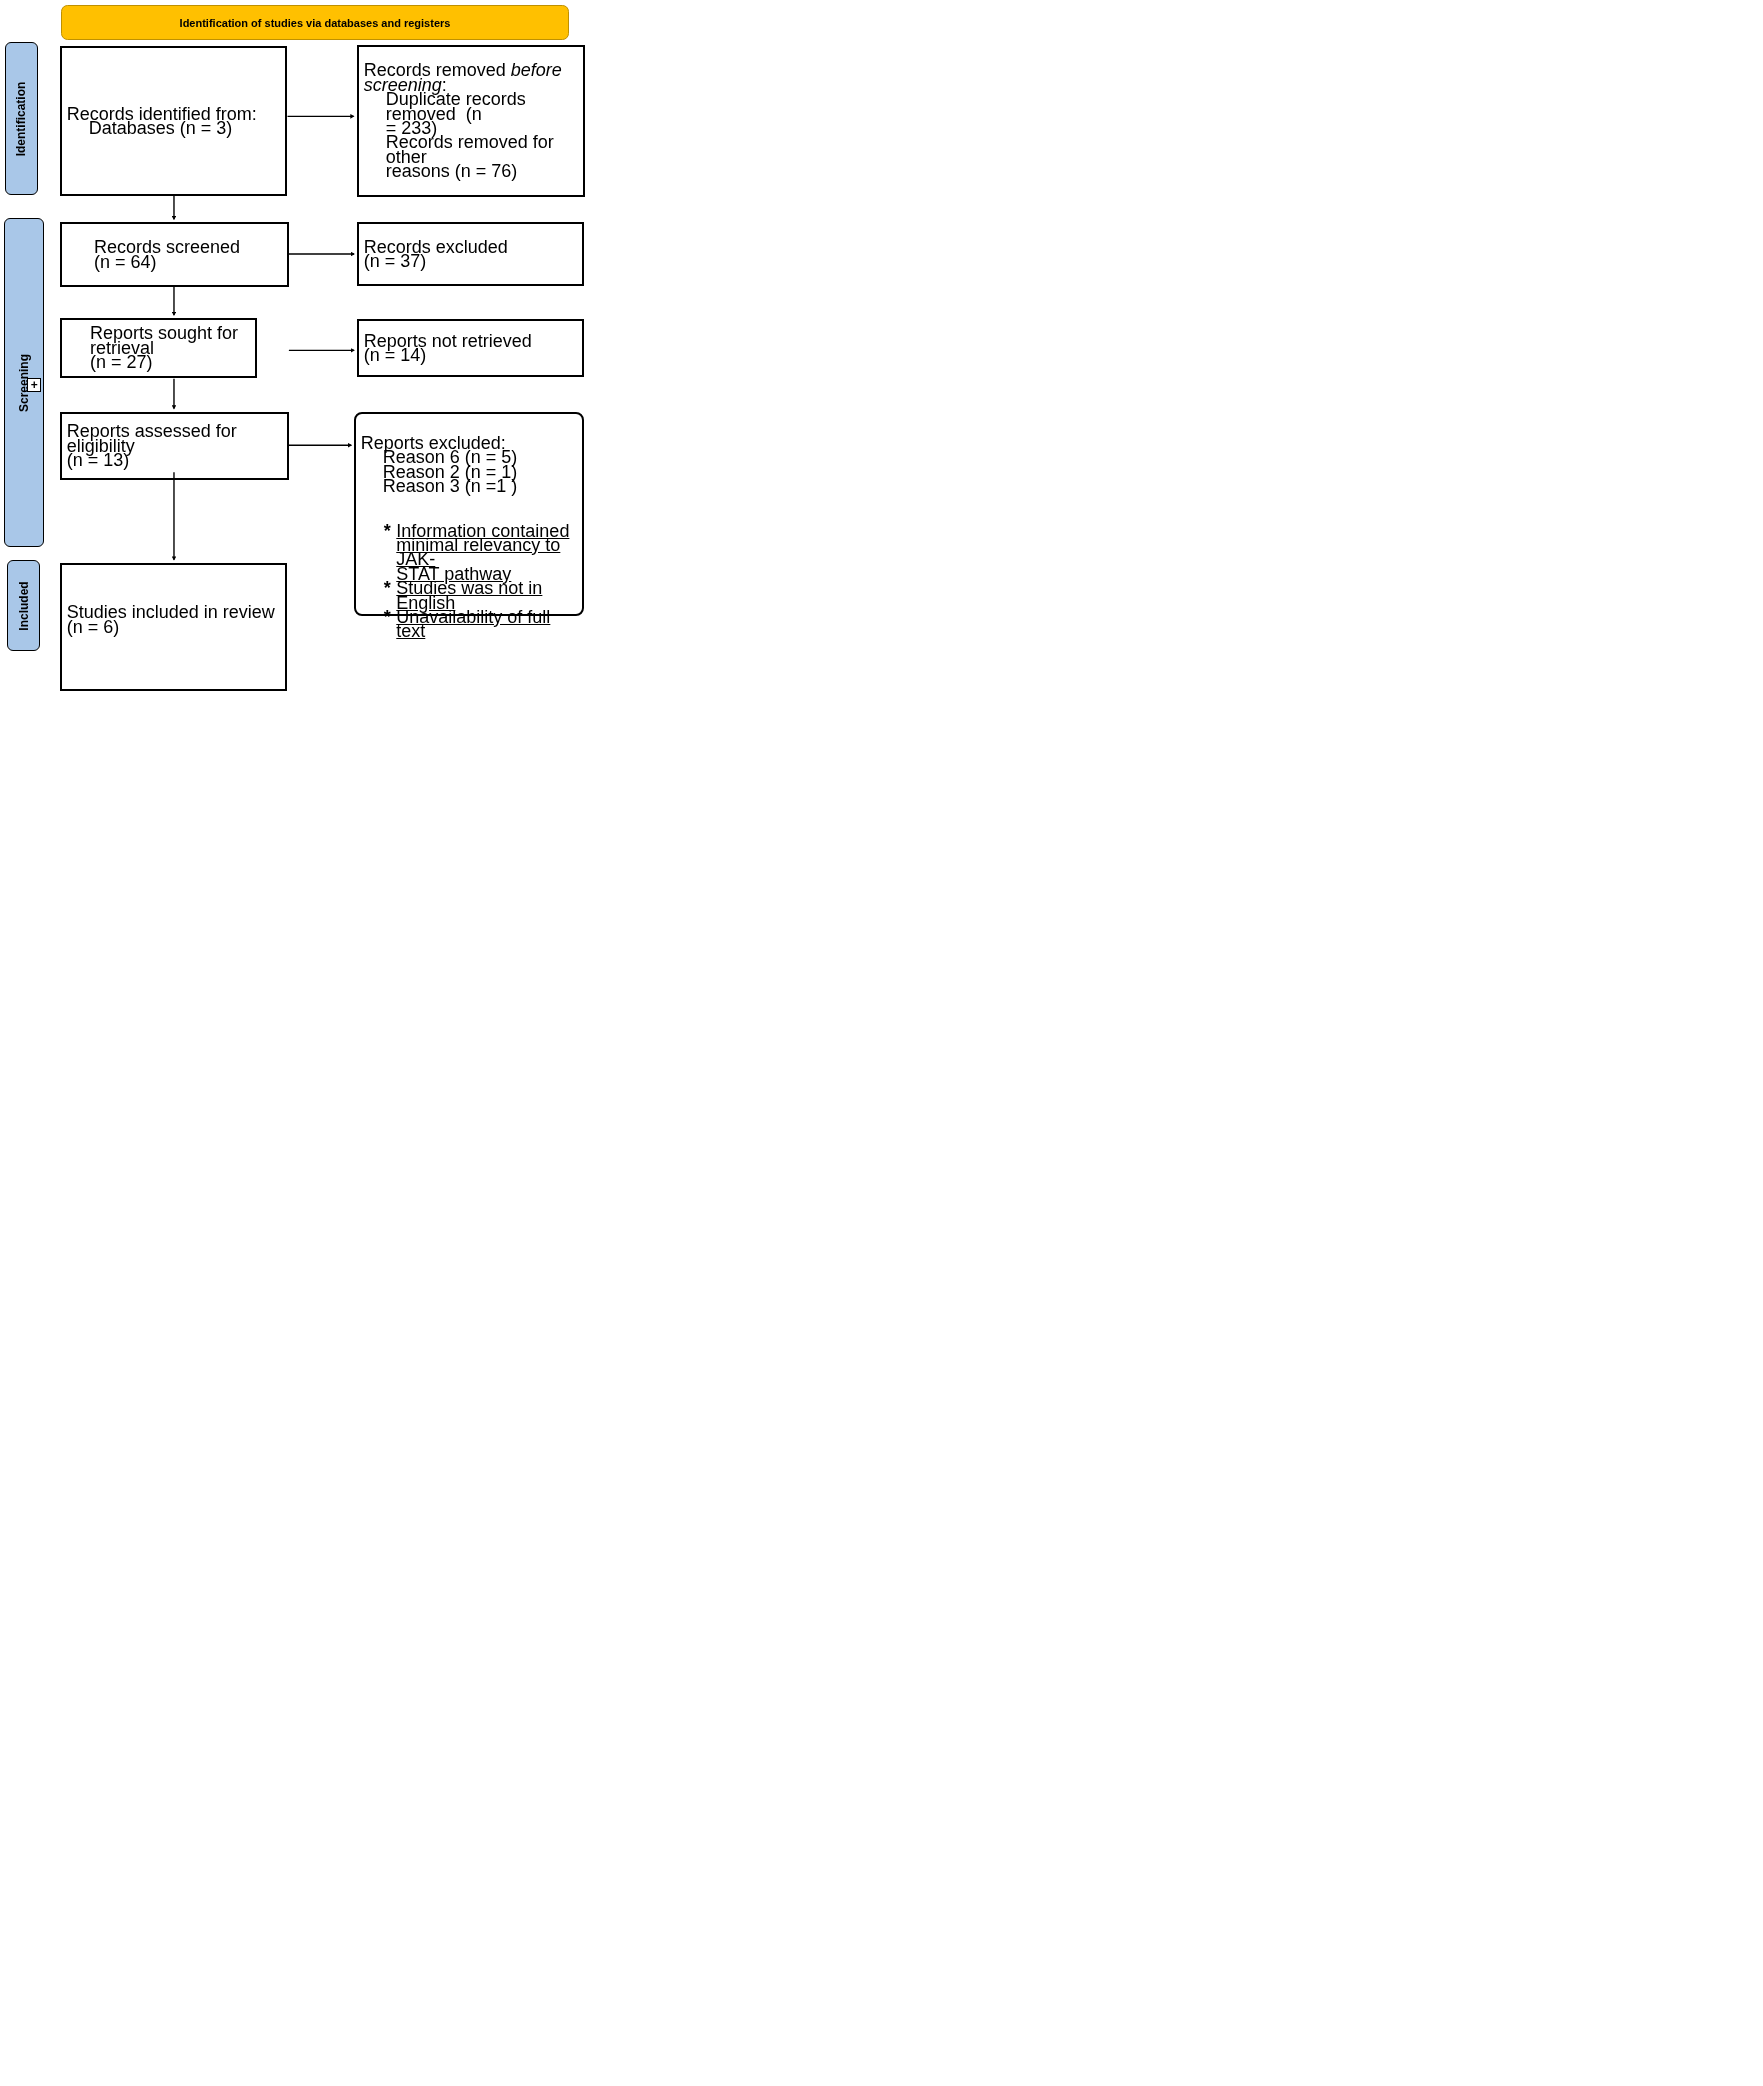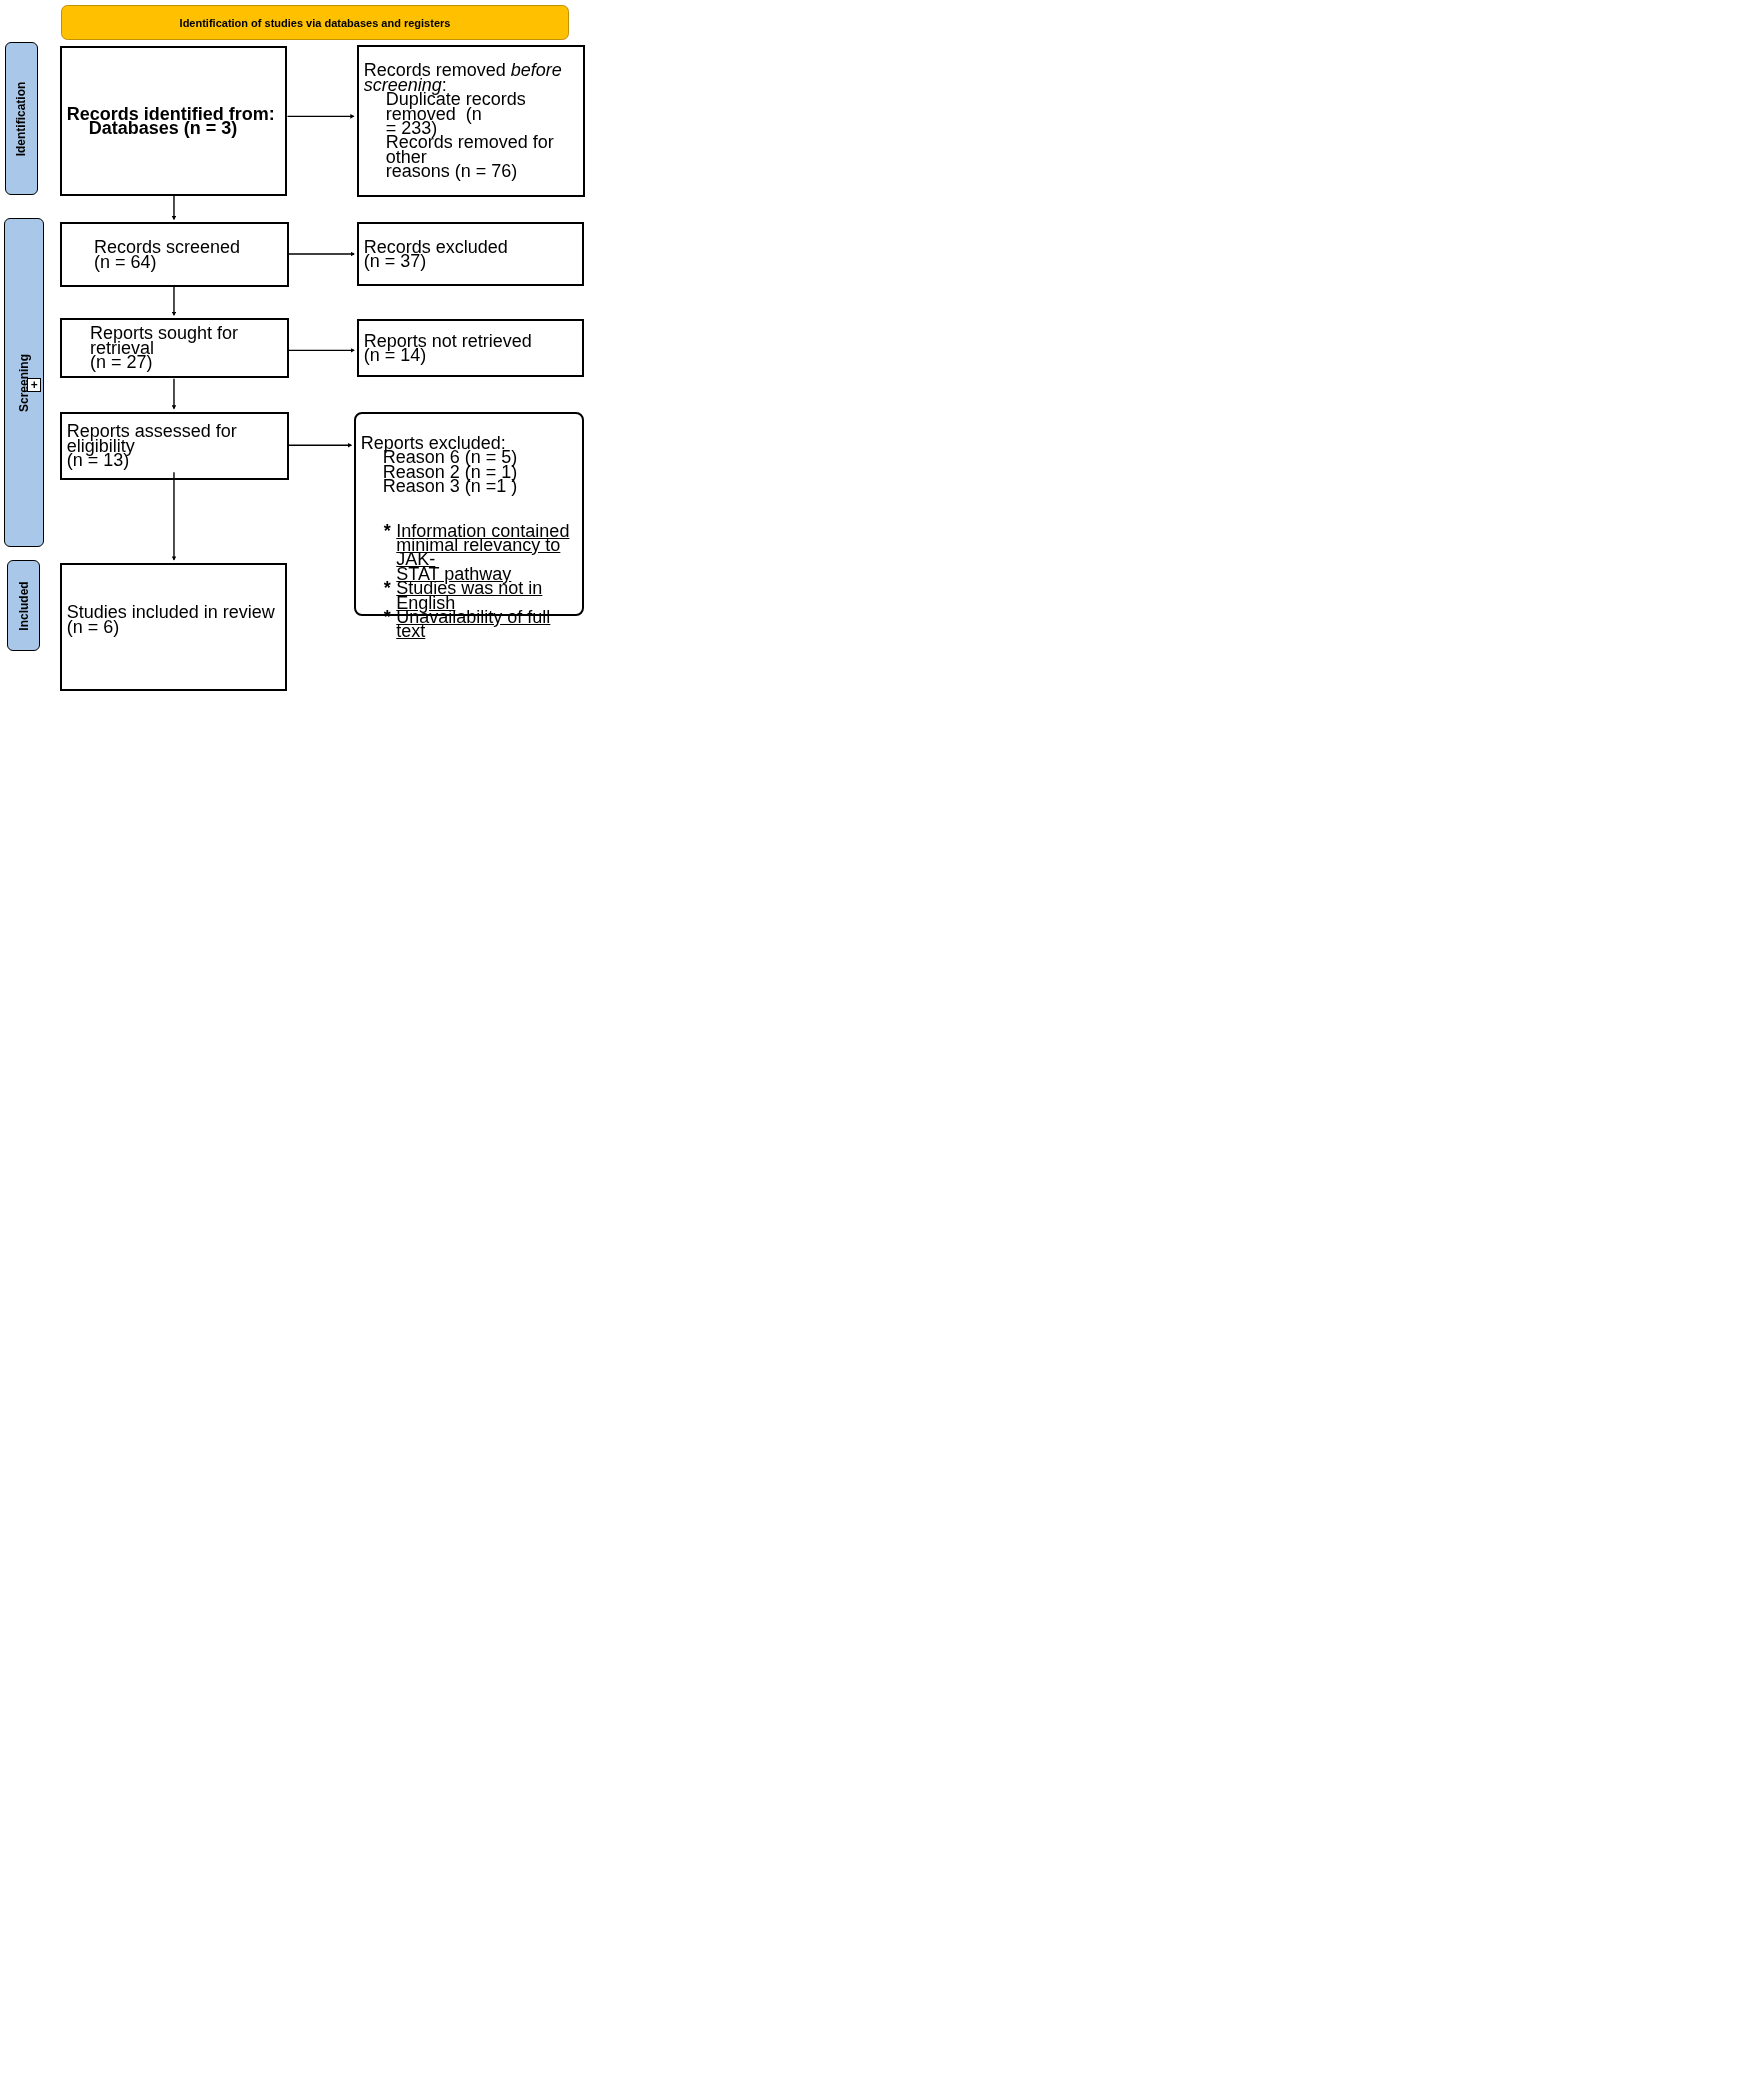--- a/index.html
+++ b/index.html
@@ -20,25 +20,25 @@
   #stage-screening{left:4.2px;top:218px;width:40px;height:329px;}
   #stage-included{left:7px;top:560px;width:33px;height:91px;}
 
   
   .fbox{position:absolute;background:#fff;border:2.3px solid #000;box-sizing:border-box;
     font-size:18px;line-height:14.4px;display:flex;flex-direction:column;justify-content:center;
     padding-left:4.7px;padding-right:3.7px;}
   .pre{white-space:pre-line;}
   .prew{white-space:pre-wrap;}
   .ind{margin-left:22px;}
-  #box-records-identified{left:60px;top:46px;width:227px;height:150px;font-weight:bold;}
+  #box-records-identified{left:60px;top:46px;width:227px;height:150px;}
   #box-records-removed{left:357px;top:45px;width:228px;height:152px;}
   #box-records-screened{left:60px;top:222px;width:229px;height:65px;padding-left:32px;}
   #box-records-excluded{left:357px;top:222px;width:227px;height:64px;}
-  #box-reports-sought{left:60px;top:318px;width:229px;height:60px;padding-left:28px;}
+  #box-reports-sought{left:60px;top:318px;width:197px;height:60px;padding-left:28px;}
   #box-reports-not-retrieved{left:357px;top:319px;width:227px;height:58px;}
   #box-reports-assessed{left:60px;top:412px;width:229px;height:68px;}
   #box-reports-excluded{left:354px;top:412px;width:230px;height:204px;justify-content:flex-start;padding-top:22px;border-radius:8px;}
   #box-studies-included{left:60px;top:563px;width:227px;height:128px;padding-bottom:15px;}
 
   .italic{font-style:italic;}
 
   
   .notes{margin-top:30px;margin-left:23px;}
   .note-row{display:flex;}

